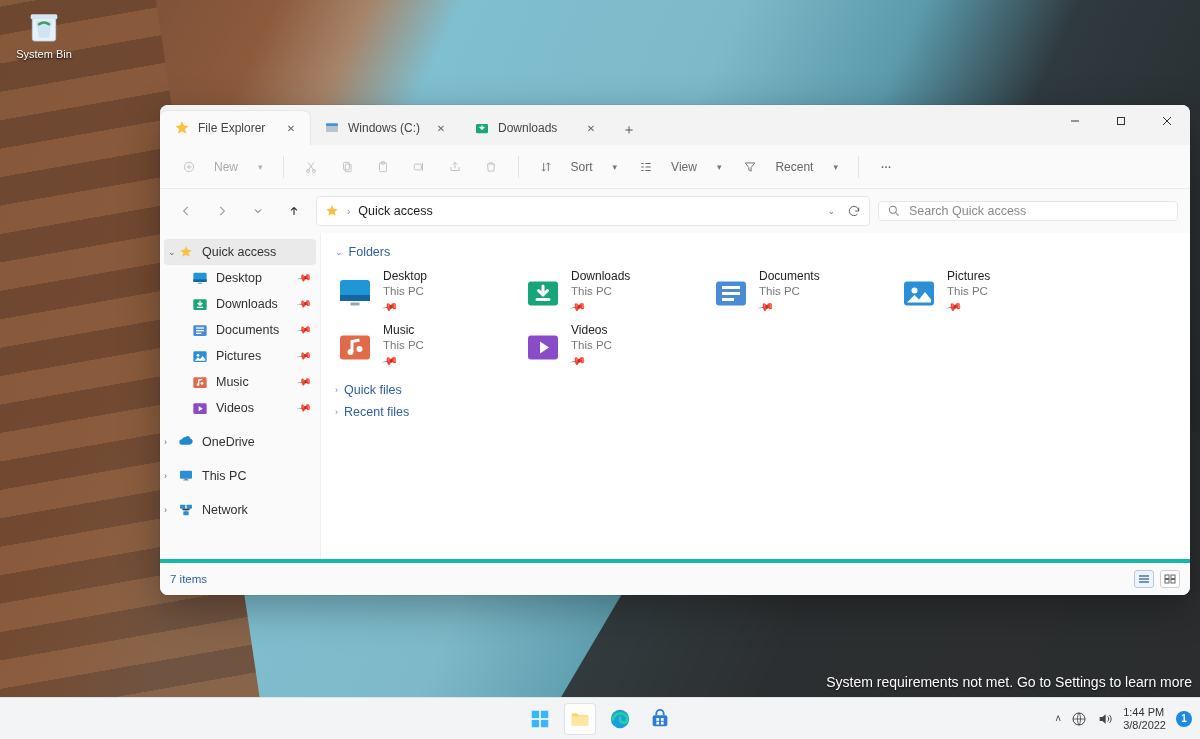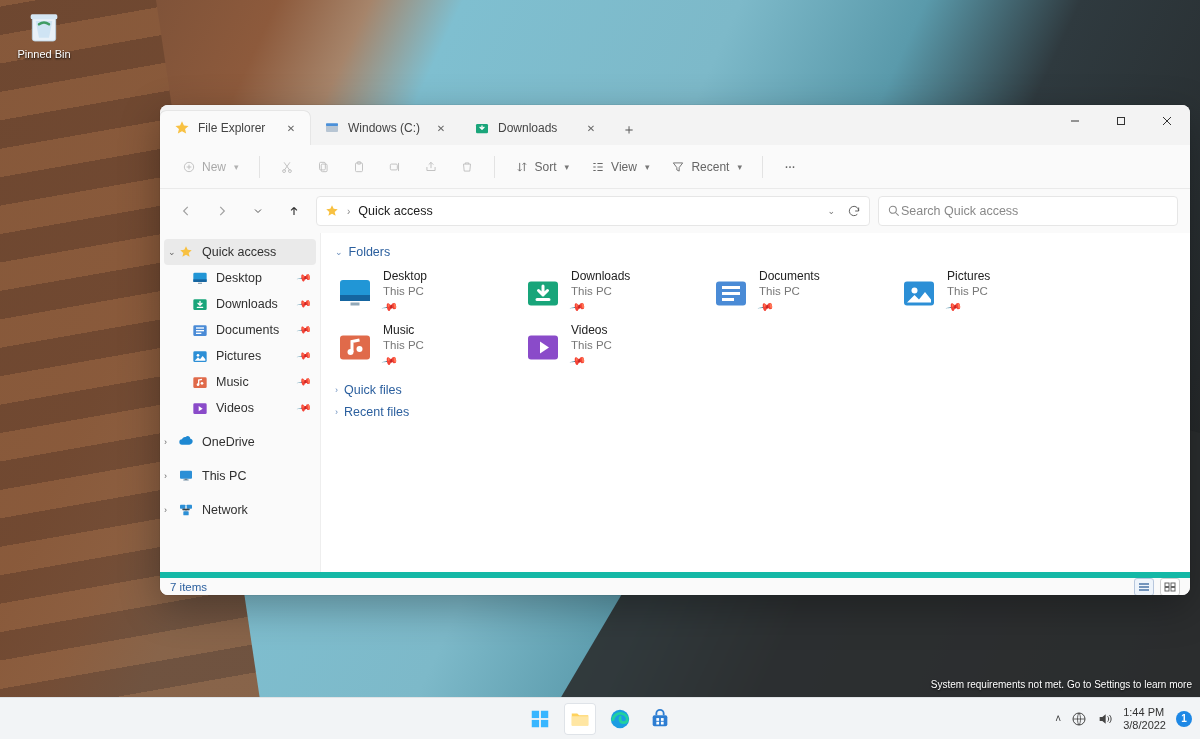--- a/index.html
+++ b/index.html
@@ -24,21 +24,21 @@
     background: #2c2f30;
     clip-path: polygon(0 100%, 35% 0, 100% 30%, 100% 100%);
     opacity: 0.9;
   }
 
   
   .desktop-icon { position: absolute; left: 10px; top: 6px; width: 68px; text-align: center; color: #fff; font-size: 11px; text-shadow: 0 1px 2px #000; }
   .desktop-icon svg { width: 40px; height: 40px; display: block; margin: 0 auto 2px; }
 
   
-  .watermark { position: absolute; right: 8px; bottom: 48px; color: #fff; font-size: 10px; text-align: right; text-shadow: 0 1px 2px rgba(0,0,0,0.8); line-height: 1.3; }
+  .watermark { position: absolute; right: 8px; bottom: 48px; color: #fff; font-size: 14px; text-align: right; text-shadow: 0 1px 2px rgba(0,0,0,0.8); line-height: 1.3; }
 
   
   .window {
     position: absolute; left: 160px; top: 105px; width: 1030px; height: 490px;
     background: #fff; border-radius: 8px; box-shadow: 0 12px 40px rgba(0,0,0,0.3), 0 0 0 1px rgba(0,0,0,0.05);
     display: flex; flex-direction: column; overflow: hidden; z-index: 2;
     color: #202020;
   }
   .titlebar { height: 40px; display: flex; align-items: stretch; background: #f3f3f3; }
   .tabs { display: flex; align-items: flex-end; flex: 1; padding-top: 6px; }
@@ -46,35 +46,35 @@
   .tab.active { background: #fafafa; box-shadow: 0 -1px 0 rgba(0,0,0,0.05), -1px 0 0 rgba(0,0,0,0.05), 1px 0 0 rgba(0,0,0,0.05); }
   .tab .tab-close { margin-left: auto; width: 18px; height: 18px; display: flex; align-items: center; justify-content: center; border-radius: 3px; color: #666; font-size: 10px; }
   .tab-icon { width: 16px; height: 16px; display:flex; align-items:center; justify-content:center; }
   .newtab { width: 30px; height: 30px; margin: 2px 0 0 4px; display: flex; align-items: center; justify-content: center; color: #555; font-size: 14px; border-radius: 4px; }
   .win-controls { display: flex; }
   .win-btn { width: 46px; height: 32px; display: flex; align-items: center; justify-content: center; color: #222; }
   .win-btn svg { width: 10px; height: 10px; }
 
   
   .toolbar { height: 44px; background: #fafafa; display: flex; align-items: center; gap: 10px; padding: 0 16px; font-size: 12px; color: #555; border-bottom: 1px solid #eaeaea; }
-  .tbtn { display: flex; align-items: center; gap: 6px; padding: 4px 6px; border-radius: 4px; color: #666; }
+  .tbtn { display: flex; align-items: center; gap: 18px; padding: 4px 6px; border-radius: 4px; color: #666; }
   .tbtn.disabled { opacity: 0.55; }
   .tbtn.small svg { width: 14px; height: 14px; }
   .tsep { width: 1px; height: 22px; background: #e3e3e3; margin: 0 4px; }
   .chev { font-size: 9px; color: #777; margin-left: 2px; }
 
   
   .navrow { height: 44px; background: #fafafa; display: flex; align-items: center; gap: 8px; padding: 0 12px; }
   .nav-ico { width: 28px; height: 28px; display: flex; align-items:center; justify-content:center; color:#555; border-radius:4px; }
   .nav-ico.disabled { opacity: 0.45; }
   .addr { flex: 1.9; height: 30px; background: #fff; border: 1px solid #e6e6e6; border-radius: 4px; display: flex; align-items: center; padding: 0 8px; gap: 8px; font-size: 12.5px; }
   .addr .crumb-sep { color: #888; font-size: 10px; }
   .addr .spacer { flex: 1; }
   .addr .refresh { color:#555; margin-left:4px; }
-  .search { flex: 1; height: 30px; background: #fff; border: 1px solid #e6e6e6; border-radius: 4px; display: flex; align-items: center; padding: 0 8px; gap: 0; color:#888; font-size: 12.5px; }
+  .search { flex: 1; height: 20px; background: #fff; border: 1px solid #e6e6e6; border-radius: 4px; display: flex; align-items: center; padding: 0 8px; gap: 8px; color:#888; font-size: 12.5px; }
 
   
   .body { flex: 1; display: flex; background: #fafafa; }
   .sidebar { width: 160px; padding: 6px 0; font-size: 12.5px; overflow:hidden;}
   .side-item { display:flex; align-items:center; gap:8px; height:26px; padding: 0 10px 0 18px; color:#303030; position:relative;}
   .side-item.sel { background:#eaeaea; border-radius:4px; margin:0 4px; padding-left:14px;}
   .side-item.sel::before {content:""; position:absolute; left:8px; width:2px; height:14px; background:#1e7fd6; border-radius:2px; display:none;}
   .side-chev { position:absolute; left:4px; font-size:9px; color:#666; }
   .side-pin { font-size: 10px; color: #888; margin-left: auto; transform: rotate(35deg);}
   .side-item .ico { width:16px; height:16px; display:flex; align-items:center; justify-content:center;}
@@ -85,21 +85,21 @@
   .grp-head .gchev{font-size:9px; color:#6a8ebd;}
   .folders { display:flex; flex-wrap:wrap; gap: 4px 12px; }
   .folder { width: 176px; height: 50px; display:flex; align-items:center; gap:10px; padding: 2px; border-radius:4px;}
   .folder .fico { width:36px; height:36px; display:flex; align-items:center; justify-content:center;}
   .folder .ftxt { font-size:12px; line-height:1.25;}
   .folder .ftxt .fname{color:#222;}
   .folder .ftxt .floc{color:#777; font-size:11.5px;}
   .folder .ftxt .fpin{color:#999; font-size:11px; transform: rotate(35deg); display:inline-block; margin-top:2px;}
 
   
-  .status { height:23px; background:#fafafa; border-top:6px solid #14b8a6; display:flex; align-items:center; padding: 0 10px; font-size:11.5px; color:#2b5f9e;}
+  .status { height:36px; background:#fafafa; border-top:4px solid #14b8a6; display:flex; align-items:center; padding: 0 10px; font-size:11.5px; color:#2b5f9e;}
   .status .sright { margin-left:auto; display:flex; gap:6px;}
   .vwbtn { width:20px; height:18px; border:1px solid #cfcfcf; border-radius:3px; display:flex; align-items:center; justify-content:center; background:#fff;}
   .vwbtn.sel{background:#eef4fb; border-color:#b8c7dd;}
 
   
   .taskbar { position:absolute; left:0; right:0; bottom:0; height:42px; background:#f2f4f6; border-top:1px solid #e0e3e6; display:flex; align-items:center; z-index:3;}
   .tb-center { position:absolute; left:50%; transform:translateX(-50%); display:flex; gap:8px;}
   .tb-ico { width:32px; height:32px; display:flex; align-items:center; justify-content:center; border-radius:4px;}
   .tb-ico.active { background: #fff; box-shadow: 0 0 0 1px #dfe3e8 inset;}
   .tb-right { margin-left:auto; display:flex; align-items:center; gap:10px; padding-right:8px; font-size:11px; color:#333;}
@@ -117,21 +117,21 @@
   <div class="wall-right"></div>
 </div>
 
 <div class="desktop-icon">
   <svg viewBox="0 0 48 48">
     <rect x="10" y="14" width="28" height="28" rx="3" fill="#e9f1f8" stroke="#bcd4e6"></rect>
     <path d="M14 18l4 20h12l4-20" fill="#cfe4f4"></path>
     <path d="M18 22c4-3 8-3 12 0" stroke="#3f9c64" stroke-width="3" fill="none" stroke-linecap="round"></path>
     <rect x="8" y="10" width="32" height="6" rx="2" fill="#d5e6f3"></rect>
   </svg>
-  <div>Pinned Bin</div>
+  <div>System Bin</div>
 </div>
 
 <div class="window">
 
   <div class="titlebar">
     <div class="tabs">
       <div class="tab active">
         <span class="tab-icon">
           <svg viewBox="0 0 24 24" width="16" height="16">
               <path fill="#f8c142" d="M12 2l2.9 6.3 6.9.6-5.2 4.6 1.6 6.8L12 16.9 5.8 20.3l1.6-6.8L2.2 8.9l6.9-.6z"></path>

